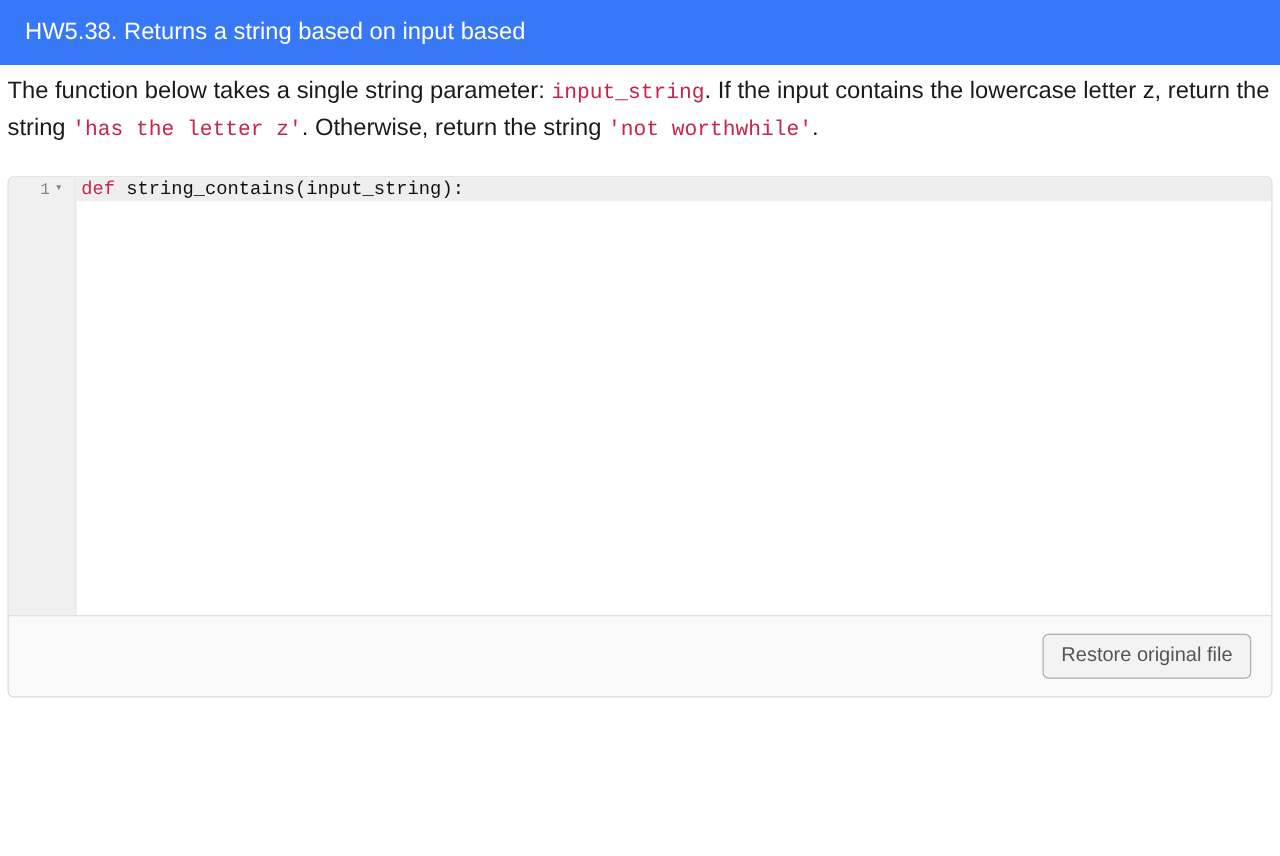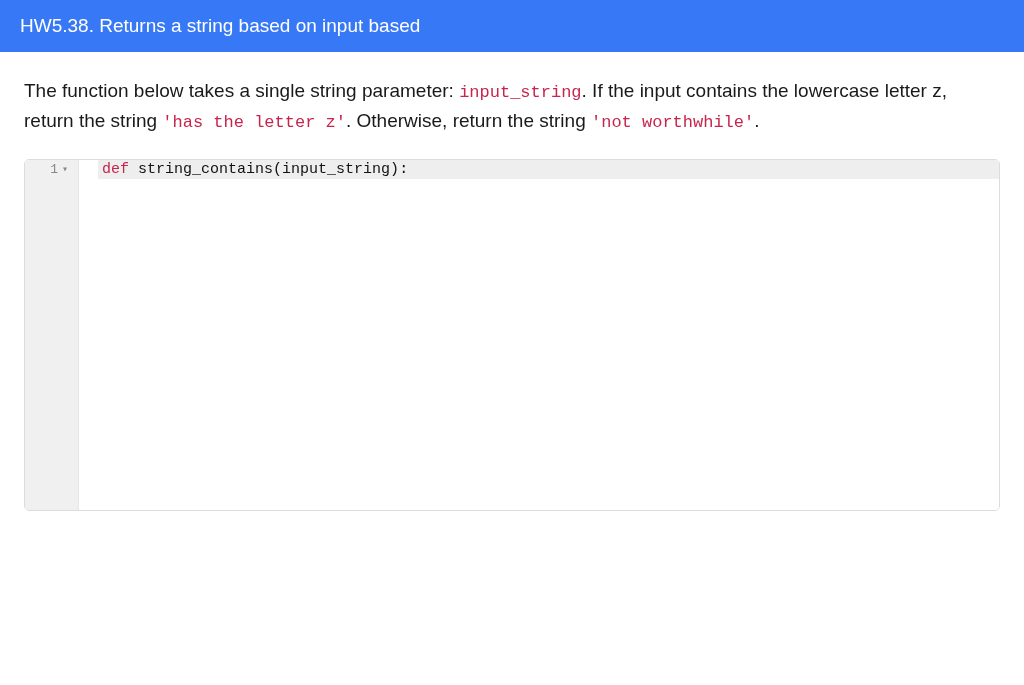--- a/index.html
+++ b/index.html
@@ -15,21 +15,21 @@
       overflow: hidden;
     }
     .header-bar {
       background: #3778f6;
       color: #ffffff;
       padding: 15px 20px;
       font-size: 19px;
       font-weight: 500;
     }
     .content-area {
-      padding: 24px;
+      padding: 6px;
     }
     .description {
       font-size: 19px;
       line-height: 1.55;
       color: #1a1a1a;
       margin-bottom: 22px;
     }
     .code-inline {
       font-family: "SFMono-Regular", Consolas, "Liberation Mono", Menlo, monospace;
       color: #c7254e;
@@ -82,21 +82,20 @@
       font-family: "SFMono-Regular", Consolas, "Liberation Mono", Menlo, monospace;
       font-size: 15px;
       line-height: 19px;
       white-space: pre;
       overflow: hidden;
     }
     .code-line {
       height: 19px;
       padding-left: 4px;
       background: #eeeeee;
-      margin-left: 19px;
     }
     .tok-keyword {
       color: #c7254e;
     }
     .tok-func {
       color: #111;
     }
     .tok-paren {
       color: #111;
     }
@@ -139,15 +138,18 @@
     <div class="editor-body">
       <div class="gutter">
         <div class="gutter-line">
           <span>1</span>
           <span class="fold-indicator">▾</span>
         </div>
       </div>
       <div class="code-area"><div class="code-line"><span class="tok-keyword">def</span><span> </span><span class="tok-func">string_contains</span><span class="tok-paren">(</span><span class="tok-param">input_string</span><span class="tok-paren">)</span><span class="tok-paren">:</span></div></div>
     </div>
 
+    <div class="editor-footer">
+      <button class="restore-btn">Restore original file</button>
+    </div>
   </div>
 
 </div>
 
 </body></html>

